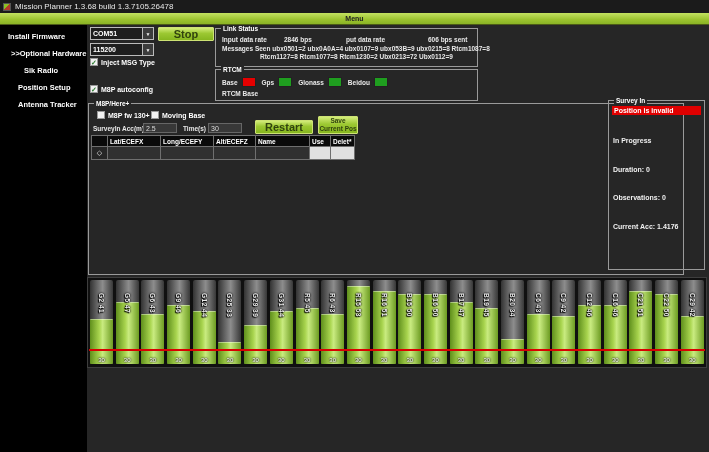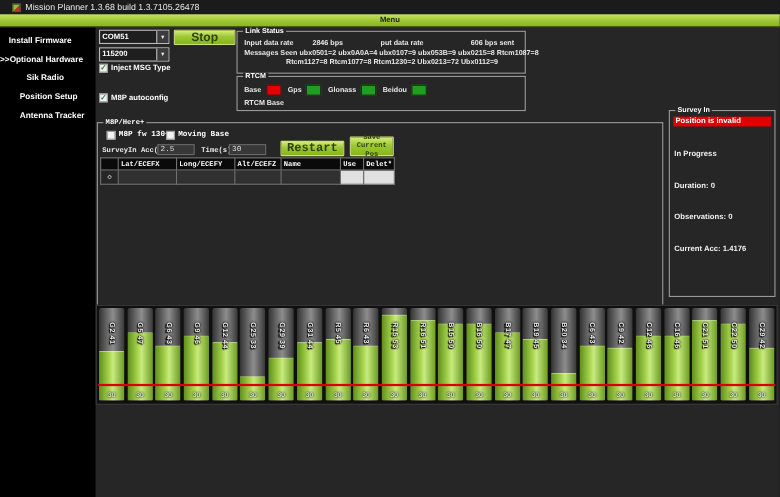--- a/index.html
+++ b/index.html
@@ -1,35 +1,35 @@
 <!DOCTYPE html>
 <html><head>
 <meta charset="utf-8">
 <style>
   * { margin:0; padding:0; box-sizing:border-box; }
   body { background:#000; font-family:"Liberation Sans", sans-serif; }
   .window { position:relative; width:709px; height:452px; background:#242424; overflow:hidden; }
 
   
   .titlebar { position:absolute; left:0; top:0; width:709px; height:13px; background:#1b1b1b;
-              display:flex; align-items:center; gap:4px; padding-left:11px; }
+              display:flex; align-items:center; gap:4px; padding-left:3px; }
   .titlebar .ttl { color:#e8e8e8; font-size:8px; }
   .appicon { width:8px; height:8px; background:linear-gradient(135deg,#8cc024 50%,#b43a2a 50%); border:1px solid #555; }
 
   
   .menubar { position:absolute; left:0; top:13px; width:709px; height:12px;
              background:linear-gradient(180deg,#c3e261,#9cc32f 60%,#8ab325);
              display:flex; align-items:center; justify-content:center;
              border-bottom:1px solid #4c5b17; }
   .menubar span { color:#222; font-size:7px; font-weight:bold; }
 
   
   .sidebar { position:absolute; left:0; top:25px; width:87px; height:427px; background:#000; padding-top:3px; }
   .side-item { height:17px; display:flex; align-items:center; color:#fff; font-size:7.5px; font-weight:bold; white-space:nowrap; }
-  .p2{padding-left:8px;} .p1{padding-left:0;} .p16{padding-left:24px;} .p13{padding-left:13px;} .p18{padding-left:18px;}
+  .p2{padding-left:8px;} .p1{padding-left:11px;} .p16{padding-left:24px;} .p13{padding-left:13px;} .p18{padding-left:18px;}
   .side-item.selected { background:linear-gradient(180deg,#d2ec6b,#95c529 45%,#6f9c1a);
                         color:#0a0a0a; justify-content:center; border-radius:3px; padding-left:0; }
 
   .main { position:absolute; left:87px; top:25px; width:622px; height:427px; background:#262626; }
 
   
   .combo { position:absolute; width:64px; height:13px; background:#1e1e1e; border:1px solid #bbb;
            display:flex; align-items:center; color:#fff; font-size:7px; font-weight:bold; padding-left:2px; }
   .combo .arrow { position:absolute; right:0; top:0; bottom:0; width:11px; background:#3c3c3c;
                   border-left:1px solid #bbb; color:#eee; font-size:5px; display:flex; align-items:center; justify-content:center; }
@@ -159,21 +159,21 @@
           <span class="led" style="background: rgb(31, 158, 31);"></span>
         </div>
         <div class="rtcm-ind">
           <span class="small">Beidou</span>
           <span class="led" style="background: rgb(31, 158, 31);"></span>
         </div>
       </div>
       <div class="rtcm-base small">RTCM Base</div>
     </div>
 
-    <div class="gbox" style="left:1px; top:86px; width:515px; height:172px;font-family:Liberation Mono, monospace;">
+    <div class="gbox" style="left:1px; top:78px; width:596px; height:172px;">
       <span class="legend">M8P/Here+</span>
 
       <div class="cb" style="left:8px; top:7px;">
         <span class="box"></span>
         <span>M8P fw 130+</span>
       </div>
       <div class="cb" style="left:62px; top:7px;">
         <span class="box"></span>
         <span>Moving Base</span>
       </div>

